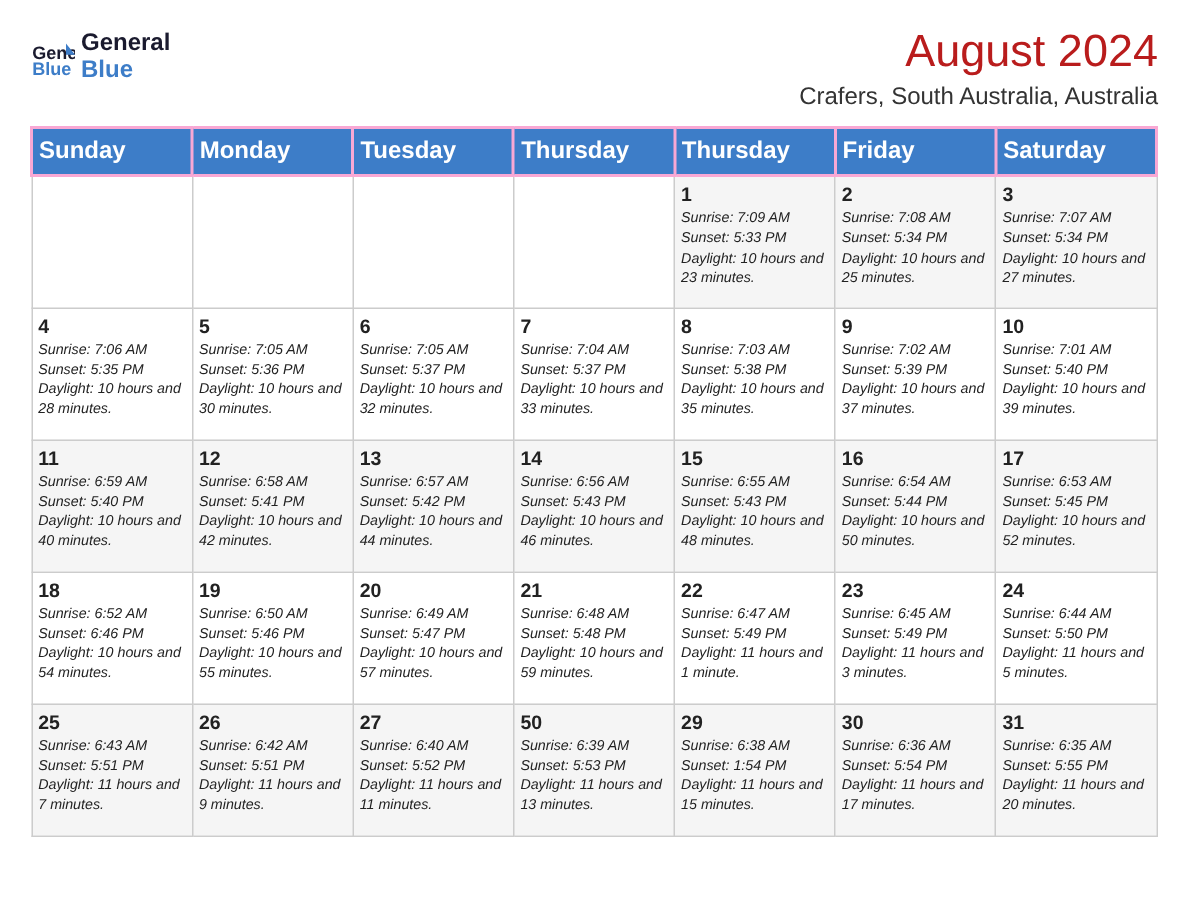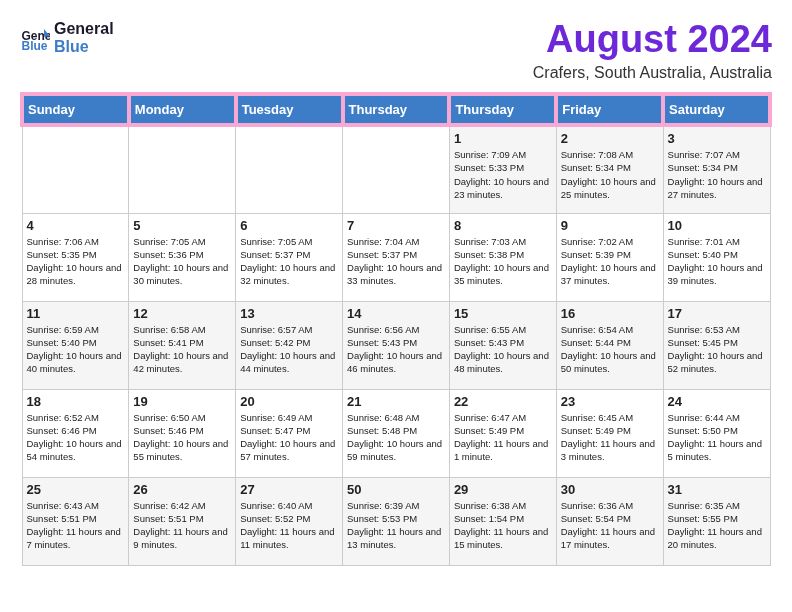--- a/index.html
+++ b/index.html
@@ -20,43 +20,43 @@
       display: flex;
       align-items: center;
       gap: 4px;
     }
     .logo-icon {
       width: 30px;
       height: 30px;
     }
     .title-block { text-align: right; }
     .month-title {
-      font-size: 38px;
-      font-weight: bold;
-      color: #6d28d9;
+      font-size: 30px;
+      font-weight: normal;
+      color: #b91c1c;
       line-height: 1;
     }
     .location {
       font-size: 16px;
       color: #333;
       margin-top: 6px;
     }
     table {
       width: 100%;
       border-collapse: collapse;
       table-layout: fixed;
     }
     thead th {
       background-color: #3d7dc8;
       color: #fff;
-      font-size: 13px;
+      font-size: 16px;
       font-weight: bold;
       padding: 6px 4px;
       text-align: left;
-      border: 4px solid #f9a8d4;
+      border: 2px solid #f9a8d4;
     }
     tbody td {
       border: 1px solid #ccc;
       vertical-align: top;
       padding: 4px;
       font-size: 10px;
       color: #222;
       height: 88px;
       background: #fff;
     }
@@ -65,20 +65,21 @@
     }
     .day-num {
       font-size: 13px;
       font-weight: bold;
       margin-bottom: 2px;
     }
     .cell-text {
       font-size: 9.5px;
       line-height: 1.4;
       color: #222;
+      font-style: italic;
     }
     .empty { background: #fff !important; }
   </style>
 </head>
 <body>
 
 <div class="header">
   <div class="logo">
     <svg class="logo-icon" viewBox="0 0 40 40">
       <text x="2" y="22" font-size="16" font-weight="bold" fill="#1a1a2e">General</text>

